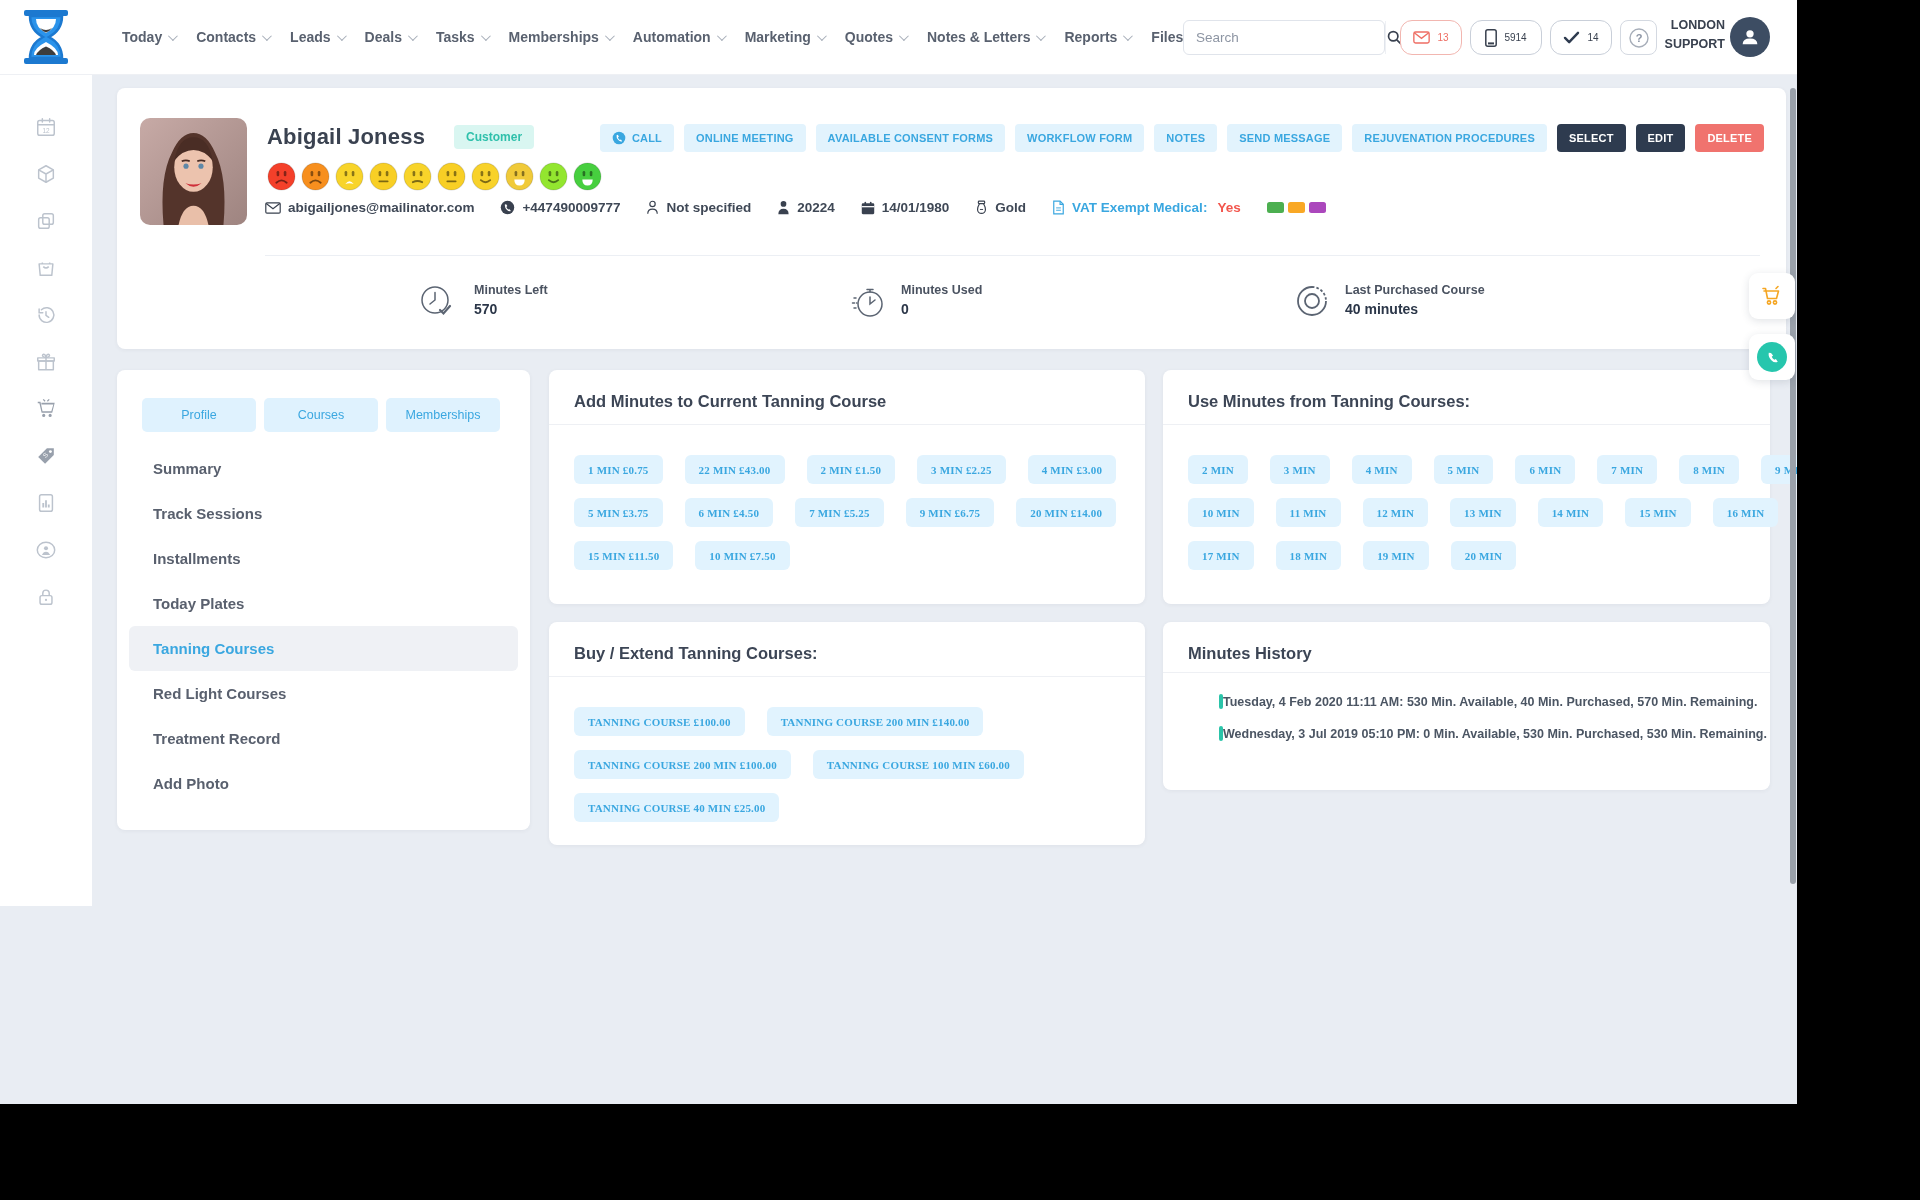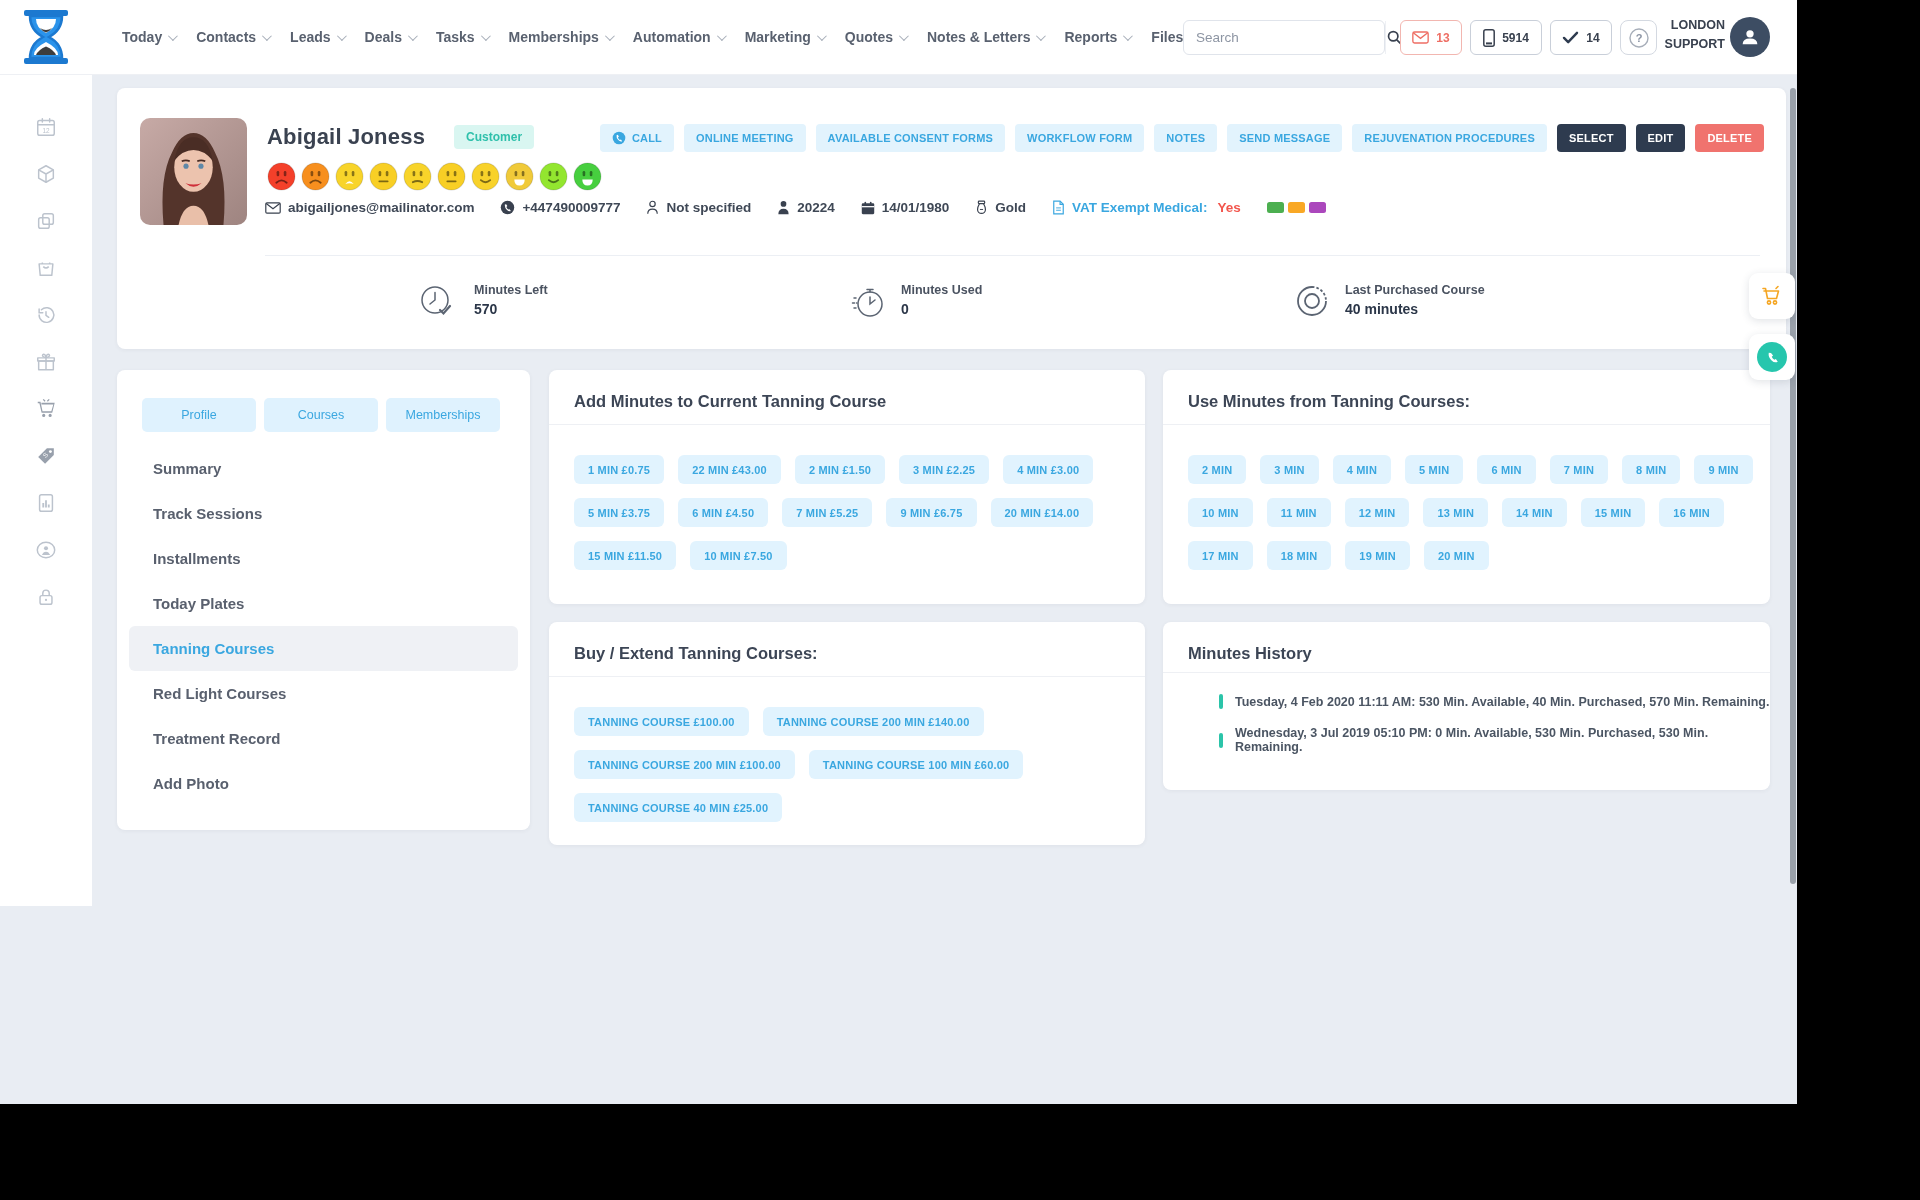--- a/index.html
+++ b/index.html
@@ -9,21 +9,21 @@
   
   .topbar { position:absolute; top:0; left:0; width:1797px; height:74px; background:#fff; box-shadow:0 1px 0 #eef0f4; z-index:20; }
   .logo { position:absolute; left:22px; top:8px; width:48px; height:58px; }
   .nav { position:absolute; left:122px; top:0; height:74px; display:flex; align-items:center; gap:21px; }
   .nav-item { display:flex; align-items:center; gap:6px; font-size:14px; font-weight:600; color:#59616f; cursor:pointer; white-space:nowrap; }
   .chev { width:7px; height:7px; border-right:1.6px solid #a7aeb9; border-bottom:1.6px solid #a7aeb9; transform:rotate(45deg) translateY(-2px); }
   .search-wrap { position:absolute; left:1183px; top:20px; width:202px; height:35px; border:1px solid #e0e4eb; border-radius:6px; background:#fff; display:flex; align-items:center; }
   .search-input { flex:1; border:0; outline:0; padding:0 12px; font-size:13.5px; color:#59616f; font-family:"Liberation Sans",sans-serif; background:transparent; }
   .search-input::placeholder { color:#8d95a3; }
   .search-btn { width:40px; height:100%; border-left:1px solid #eef0f4; display:flex; align-items:center; justify-content:center; cursor:pointer; }
-  .tb-badge { position:absolute; top:20px; height:35px; border-radius:6px; display:flex; align-items:center; justify-content:center; gap:7px; font-size:12px; font-weight:700; cursor:pointer; background:#fff; }
+  .tb-badge { position:absolute; top:20px; height:35px; border-radius:12px; display:flex; align-items:center; justify-content:center; gap:7px; font-size:10px; font-weight:400; cursor:pointer; background:#fff; }
   .badge-mail { left:1400px; width:62px; border:1px solid #f2b6b0; color:#ee6e64; }
   .badge-phone { left:1470px; width:72px; border:1px solid #c9cfd9; color:#39414f; }
   .badge-check { left:1550px; width:62px; border:1px solid #c9cfd9; color:#39414f; }
   .badge-help { left:1620px; width:37px; height:35px; border:1px solid #d4d9e1; border-radius:8px; color:#8a93a3; font-weight:700; font-size:14px; }
   .account-name { position:absolute; left:1663px; top:16px; width:62px; text-align:right; font-size:12.5px; font-weight:700; color:#39414f; line-height:1.55; cursor:pointer; }
   .avatar { position:absolute; left:1730px; top:17px; width:40px; height:40px; border-radius:50%; background:#3d4d63; display:flex; align-items:center; justify-content:center; cursor:pointer; }
 
   
   .iconbar { position:absolute; left:0; top:74px; width:92px; height:832px; background:#fff; display:flex; flex-direction:column; align-items:center; padding-top:42px; gap:25px; z-index:10; }
   .rail-icon { width:22px; height:22px; cursor:pointer; }
@@ -57,29 +57,29 @@
   .tabs { position:absolute; left:25px; top:28px; display:flex; gap:8px; }
   .tab { width:114px; height:34px; background:#dff2fe; color:#3aa7e0; font-size:12.5px; font-weight:400; border-radius:5px; display:flex; align-items:center; justify-content:center; cursor:pointer; }
   .pmenu { position:absolute; left:12px; right:12px; top:76px; }
   .pmenu-item { height:45px; display:flex; align-items:center; padding-left:24px; font-size:15px; color:#59606e; font-weight:600; cursor:pointer; border-radius:6px; }
   .pmenu-item.active { background:#eff1f5; color:#3aa7e0; }
 
   
   .panel-title { position:absolute; left:25px; top:22px; font-size:16.5px; font-weight:600; color:#3c4555; }
   .panel-div { position:absolute; left:0; right:0; top:54px; border-top:1px solid #eef0f4; }
   .btn-rows { position:absolute; left:25px; right:20px; top:85px; display:flex; flex-direction:column; gap:14px; }
-  .btn-row { display:flex; gap:14px; }
+  .btn-row { display:flex; gap:22px;font-family:Liberation Serif, serif; }
   .pill-btn { height:29px; display:inline-flex; align-items:center; padding:0 14px; background:#e1f3fe; color:#3aa7e0; font-size:11px; font-weight:700; letter-spacing:.2px; border-radius:6px; cursor:pointer; white-space:nowrap; }
   .addmins { left:549px; top:370px; width:596px; height:234px; }
   .usemins { left:1163px; top:370px; width:607px; height:234px; }
   .buycourses { left:549px; top:622px; width:596px; height:223px; }
   .history { left:1163px; top:622px; width:607px; height:168px; }
   .hist-div { top:50px; }
   .hist-entries { position:absolute; left:56px; top:72px; display:flex; flex-direction:column; gap:17px; }
-  .hist-entry { display:flex; align-items:center; gap:12px; font-size:12.5px; color:#4b5563; font-weight:600; }
+  .hist-entry { display:flex; align-items:center; font-size:12.5px; color:#4b5563; font-weight:600; }
   .hist-marker { width:4px; height:15px; border-radius:2px; background:#2bc4a9; flex:none; }
 
   
   .float-btn { position:absolute; width:46px; height:46px; background:#fff; border-radius:9px; box-shadow:0 2px 8px rgba(45,55,75,.14); display:flex; align-items:center; justify-content:center; cursor:pointer; z-index:30; }
   .fb-cart { left:1749px; top:273px; }
   .fb-chat { left:1749px; top:334px; }
   .chat-circle { width:30px; height:30px; border-radius:50%; background:#26c6ad; display:flex; align-items:center; justify-content:center; }
 
   
   .vscroll { position:absolute; right:1px; top:78px; width:6px; height:824px; }

